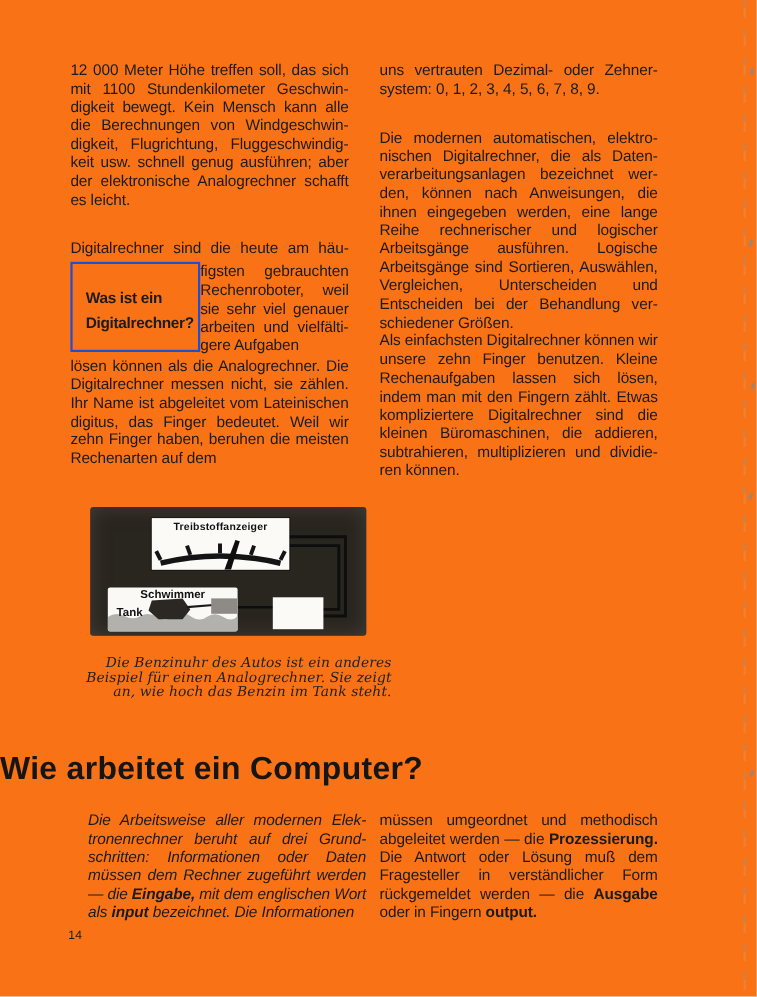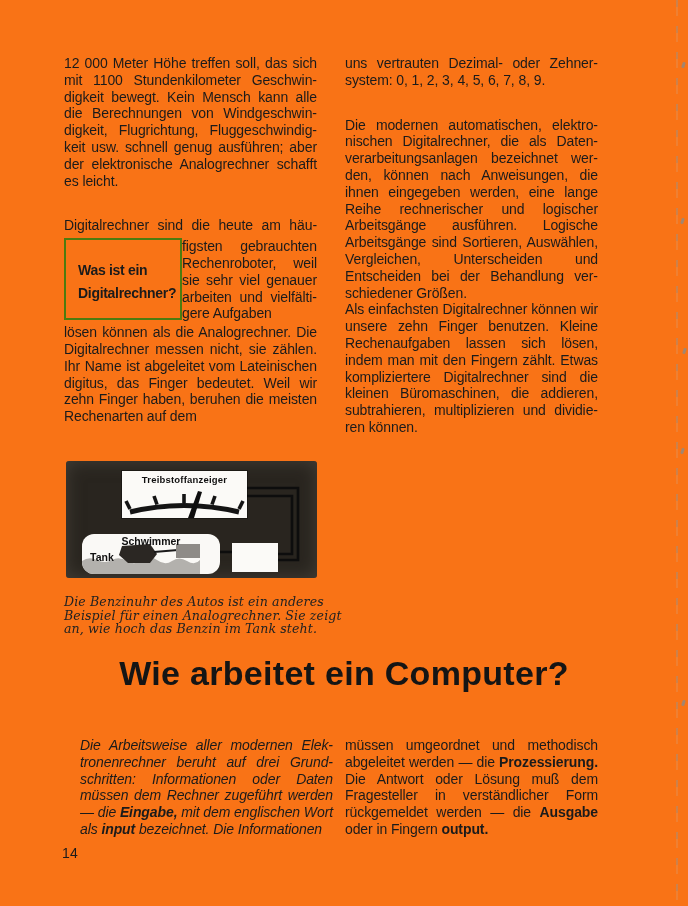--- a/index.html
+++ b/index.html
@@ -15,68 +15,68 @@
   }
   .gap{margin-top:28px;}
   .col{position:absolute;width:253px;}
   .col-top-left{left:64px;top:55px;}
   .col-top-right{left:345px;top:55px;}
   .col-bottom-left{left:80px;top:737px;font-style:italic;}
   .col-bottom-right{left:345px;top:737px;}
   .first-line{text-align-last:justify;}
   .wrap-row{display:flex;margin-top:4px;align-items:flex-start;}
   .callout-box{
-    width:118px;height:82px;border:2px solid #4d7c0f;flex:0 0 auto;
+    width:118px;height:82px;border:2px solid #1d4ed8;flex:0 0 auto;
     padding:19px 4px 0 12px;font-weight:bold;font-size:14px;
     letter-spacing:-0.3px;line-height:23px;
   }
   .wrap-text{flex:1 1 auto;}
   
-  .diagram{position:absolute;left:66px;top:461px;width:251px;height:117px;margin:0;}
+  .diagram{position:absolute;left:82px;top:461px;width:251px;height:117px;margin:0;}
   .panel{
     position:absolute;inset:0;background:#29251f;border-radius:3px;
     box-shadow:inset 0 0 18px rgba(90,84,74,.55);
   }
   .wires{position:absolute;inset:0;}
   .gauge-box{
     position:absolute;left:56px;top:10px;width:125px;height:47px;
     background:#fbfaf7;box-shadow:0 0 0 1px rgba(0,0,0,.35);
   }
   .gauge-label{
     font-weight:bold;font-size:9.5px;letter-spacing:.2px;
     text-align:center;padding-top:3px;color:#111;
   }
   .gauge-svg{position:absolute;left:0;bottom:0;width:125px;height:33px;}
   .tank-box{
-    position:absolute;left:16px;top:73px;width:138px;height:40px;
-    background:#faf9f6;border-radius:12px;overflow:hidden;
+    position:absolute;left:16px;top:73px;width:118px;height:40px;
+    background:#faf9f6;border-radius:2px;overflow:hidden;
   }
   .tank-svg{position:absolute;inset:0;width:118px;height:40px;}
   .float-label{
     position:absolute;left:0;right:0;top:1px;text-align:center;
     font-weight:bold;font-size:10.5px;color:#111;
   }
   .tank-label{
     position:absolute;left:8px;top:17px;font-weight:bold;font-size:10.5px;color:#111;
   }
   .connector-box{
     position:absolute;left:166px;top:82px;width:46px;height:29px;
     background:#fbfaf7;
   }
   .caption{
     position:absolute;left:64px;top:595px;width:292px;
     font-family:"DejaVu Serif",serif;font-style:italic;
-    font-size:12.6px;line-height:13.6px;letter-spacing:.1px;color:#222;
+    font-size:12.6px;line-height:13.6px;letter-spacing:.1px;color:#222;text-align:right;
   }
   .headline{
-    position:absolute;left:0;top:654px;width:688px;margin:0;
-    text-align:center;font-size:34px;font-weight:bold;letter-spacing:.3px;color:#151515;
+    position:absolute;left:0;top:683px;width:688px;margin:0;
+    font-size:29px;font-weight:bold;letter-spacing:.3px;color:#151515;
   }
   .page-number{
-    position:absolute;left:62px;top:845px;font-size:14px;letter-spacing:.3px;
+    position:absolute;left:62px;top:845px;font-size:11px;letter-spacing:.3px;
   }
   
   .edge-line{
     position:absolute;left:676px;top:0;width:2px;height:906px;
     background:repeating-linear-gradient(to bottom,
       rgba(150,147,141,.45) 0 7px, rgba(190,188,183,.18) 7px 16px, transparent 16px 26px);
   }
   .speck{position:absolute;width:3px;height:6px;background:#8d8a85;border-radius:1px;transform:rotate(18deg);opacity:.8;}
 </style>
 </head>

